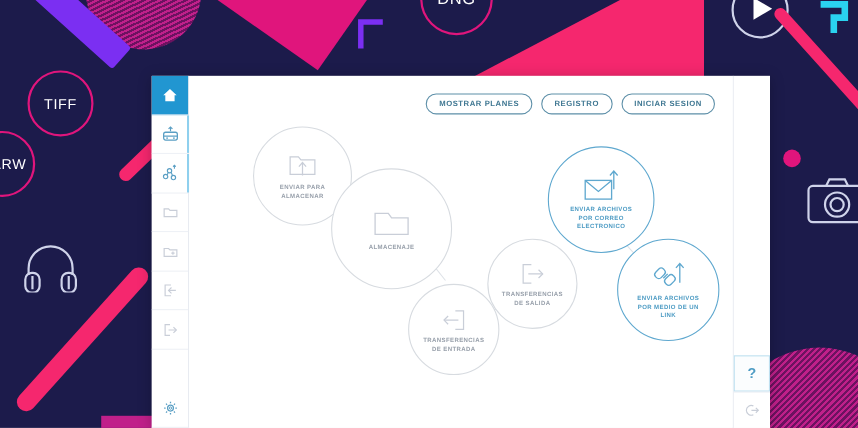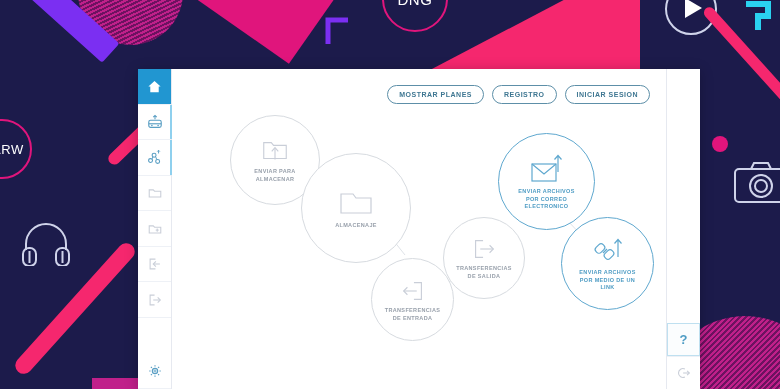--- a/index.html
+++ b/index.html
@@ -218,20 +218,24 @@
   <svg class="deco" style="left:662px; top:-20px;" width="58" height="58" viewBox="0 0 58 58">
     <circle cx="29" cy="29" r="25" fill="none" stroke="#cfd3ea" stroke-width="2"></circle>
     <path d="M23 18 L40 28 L23 38 Z" fill="#ffffff"></path>
   </svg>
 
   <div class="deco" style="left:382px; top:-34px; width:66px; height:66px;">
     <div class="ring" style="width:66px;height:66px;"></div>
     <div class="ring-label">DNG</div>
   </div>
 
+  <div class="deco" style="left:25px; top:64px; width:60px; height:60px;">
+    <div class="ring" style="width:60px;height:60px;"></div>
+    <div class="ring-label" style="font-size:13px;">TIFF</div>
+  </div>
 
   <div class="deco" style="left:-28px; top:119px; width:60px; height:60px;">
     <div class="ring" style="width:60px;height:60px;"></div>
     <div class="ring-label" style="font-size:13px; padding-left:12px;">ARW</div>
   </div>
 
   <svg class="deco" style="left:20px; top:218px;" width="52" height="48" viewBox="0 0 52 48">
     <path d="M6 32 V26 A20 20 0 0 1 46 26 V32" fill="none" stroke="#cfd3ea" stroke-width="2"></path>
     <rect x="3" y="30" width="13" height="18" rx="6" fill="none" stroke="#cfd3ea" stroke-width="2"></rect>
     <rect x="36" y="30" width="13" height="18" rx="6" fill="none" stroke="#cfd3ea" stroke-width="2"></rect>

